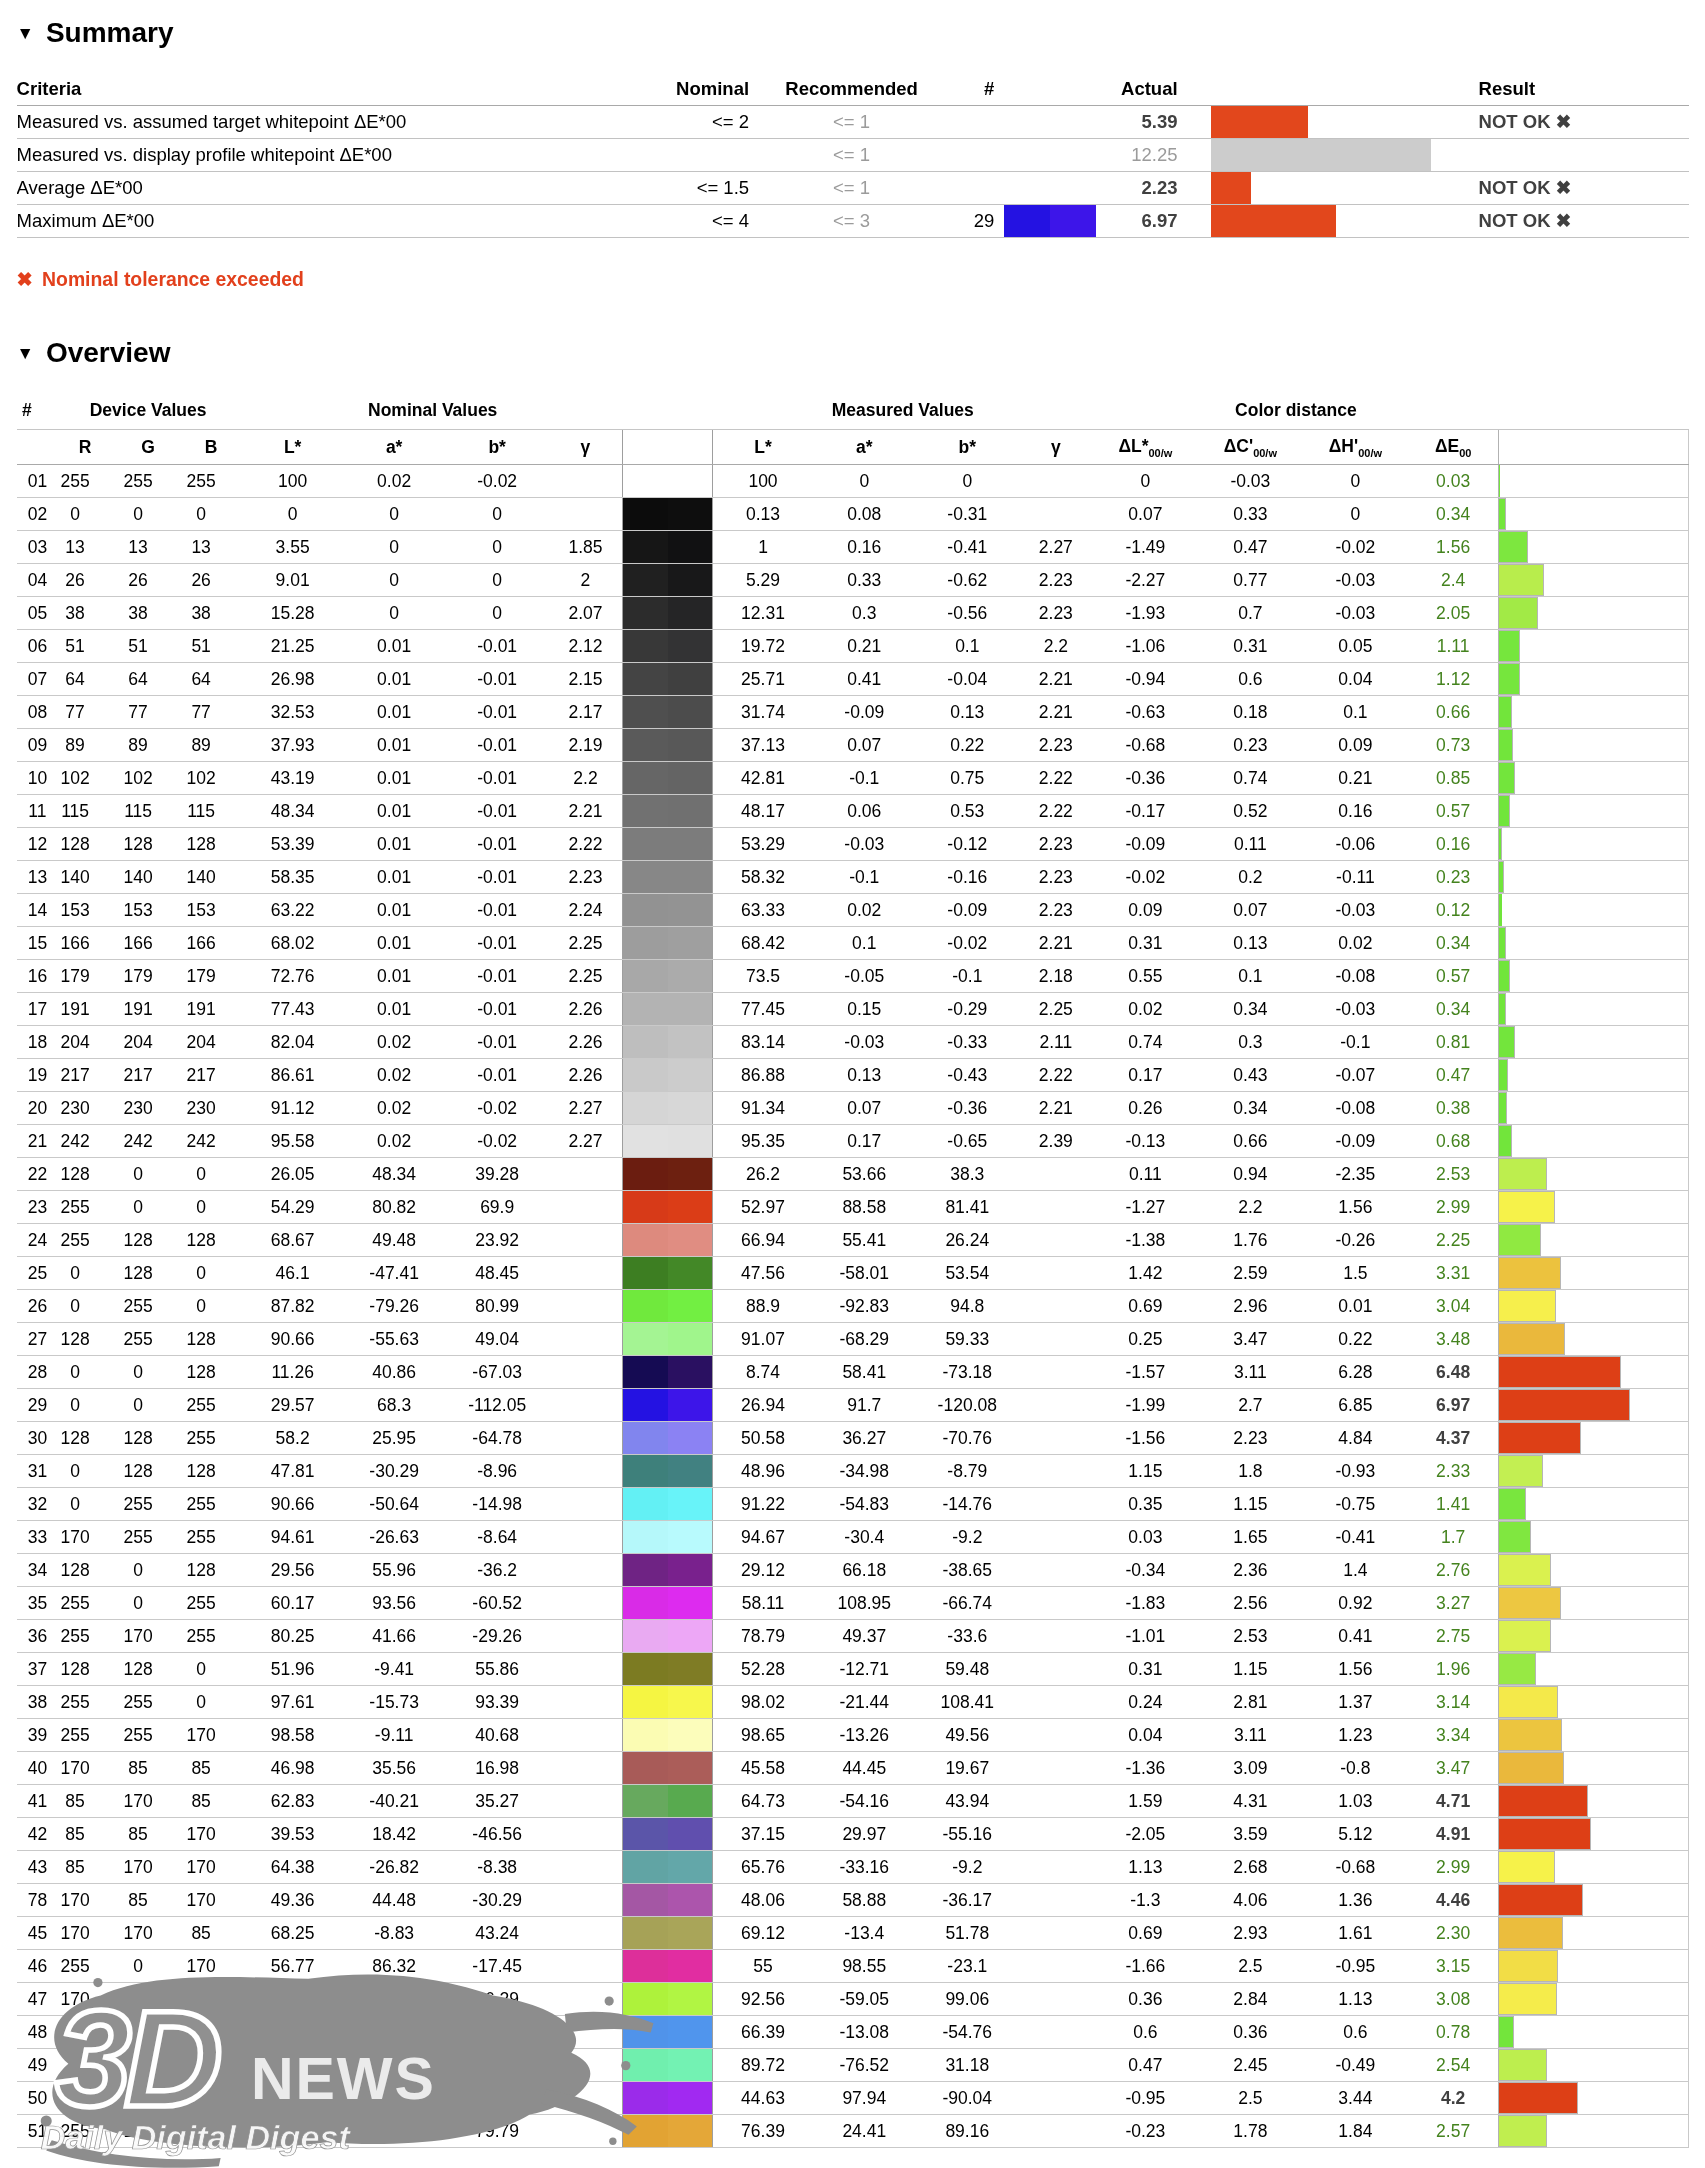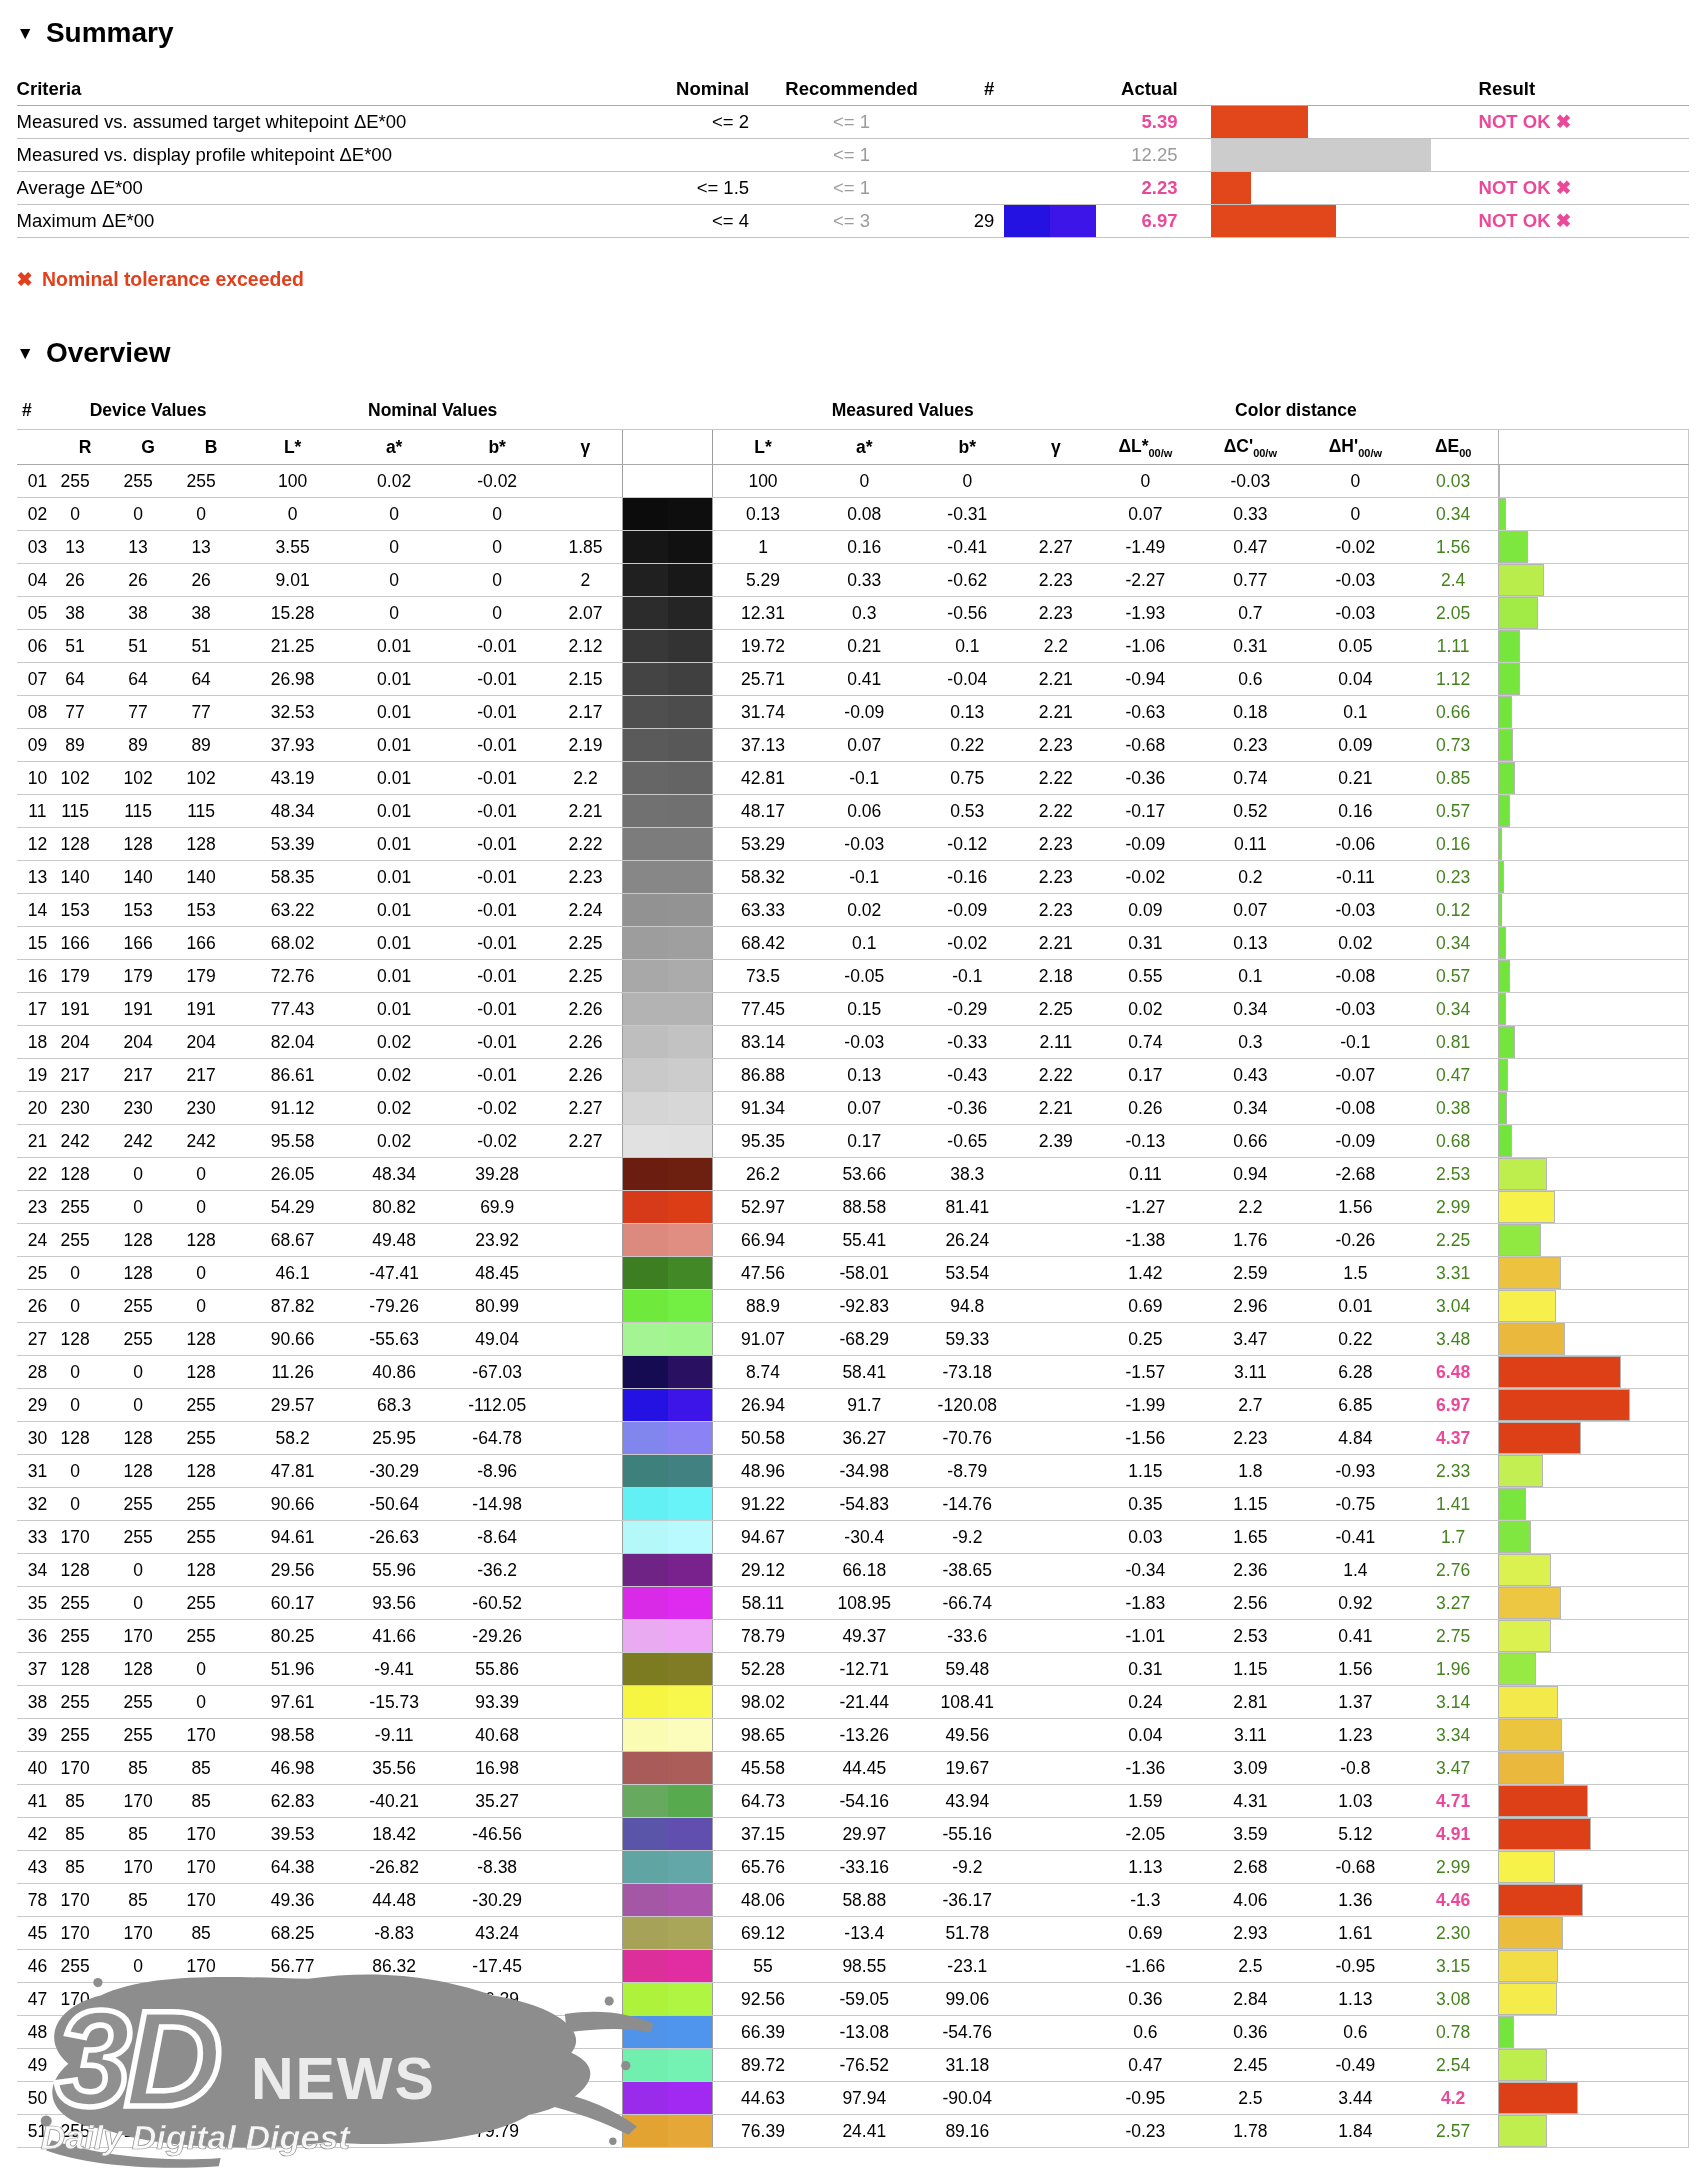--- a/index.html
+++ b/index.html
@@ -44,21 +44,21 @@
   .overview td { font-size:17.5px; text-align:center; border-bottom:0.9px solid #c9c9c9; }
   .c-num { text-align:left; padding-left:4.6px; }
   .c-rgb { text-align:right; padding-right:20px; }
   .c-sw { padding:0; border-left:0.9px solid #9e9e9e; border-right:0.9px solid #9e9e9e; }
   .swh  { border-left:0.9px solid #9e9e9e; border-right:0.9px solid #9e9e9e; }
   .barh { border-left:0.9px solid #b2b2b2; border-right:0.9px solid #c9c9c9; }
   .sw { display:flex; width:100%; height:32px; }
   .sw-half { flex:1 1 50%; height:100%; }
   .c-bar { position:relative; padding:0; border-left:0.9px solid #b2b2b2; border-right:0.9px solid #c9c9c9; }
   .ov-bar { position:absolute; left:0; top:0; height:32px; border:0.9px solid #b6b6b6; border-left:none; }
-  .red { color:#ec4899; font-weight:700; }
+  .red { color:#404040; font-weight:700; }
   .green { color:#44831e; }
 
   
   .wm { position:absolute; left:13px; top:1953px; width:646px; height:216px; pointer-events:none; z-index:10; }
   .wm svg { position:absolute; left:0; top:0; }
   .wm-blob { mix-blend-mode:multiply; }
 </style>
 </head>
 <body>
 
@@ -784,21 +784,21 @@
               <div class="sw-half" style="background: rgb(107, 29, 16);"></div>
               <div class="sw-half" style="background: rgb(109, 32, 16);"></div>
             </div>
           </td>
           <td>26.2</td>
           <td>53.66</td>
           <td>38.3</td>
           <td></td>
           <td>0.11</td>
           <td>0.94</td>
-          <td>-2.68</td>
+          <td>-2.35</td>
           <td class="green">2.53</td>
           <td class="c-bar">
             <div class="ov-bar" style="width: 48px; background: rgb(189, 238, 78);"></div>
           </td>
         </tr>
         <tr>
           <td class="c-num">23</td>
           <td class="c-rgb">255</td>
           <td class="c-rgb">0</td>
           <td class="c-rgb">0</td>

